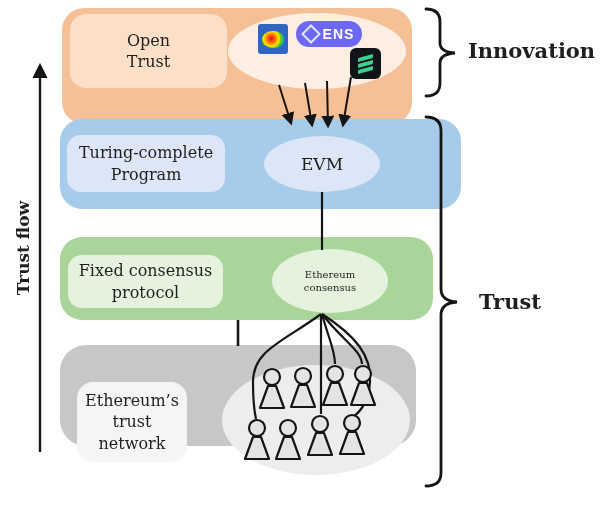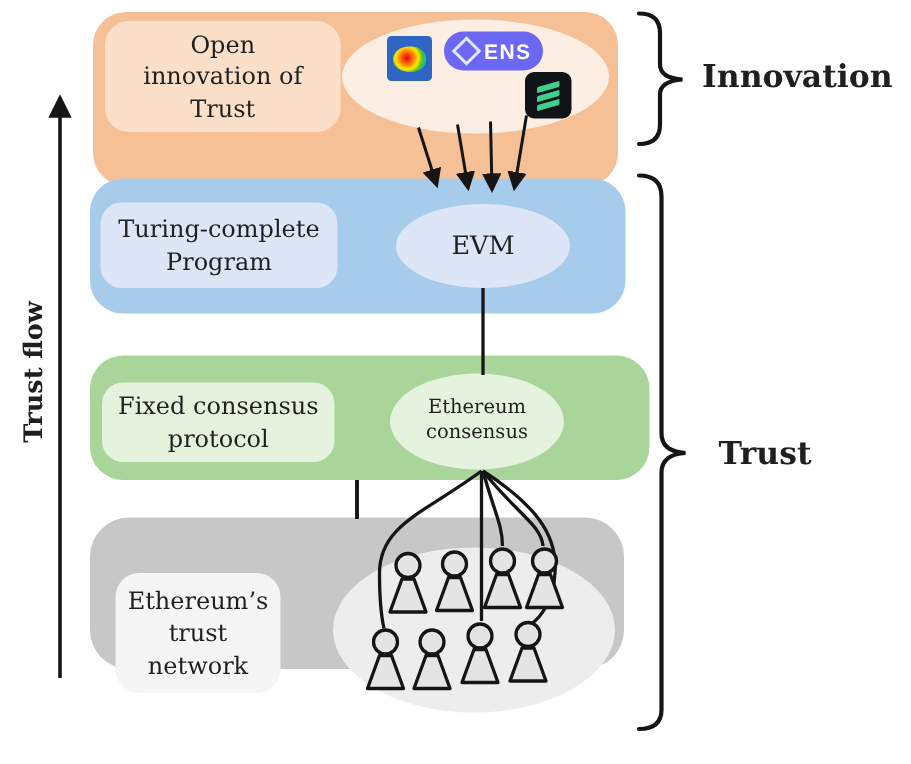--- a/index.html
+++ b/index.html
@@ -4,42 +4,42 @@
 <style>
   html,body { margin:0; padding:0; background:#ffffff; }
   .canvas {
     position:relative; width:607px; height:509px; overflow:hidden;
     background:#ffffff;
     font-family:"DejaVu Serif","Liberation Serif",serif;
     color:var(--text,#1f1f1f);
   }
   .band { position:absolute; border-radius:22px; }
   .band-dapps   { left:62px;  top:8px;   width:350px; height:116px;  background:var(--orange-band); }
-  .band-program { left:60px;  top:119px; width:357px; height:90px;  background:var(--blue-band); }
+  .band-program { left:60px;  top:119px; width:357px; height:90px;  background:var(--blue-band);padding-left:44px; }
   .band-consensus{ left:60px; top:237px; width:356px; height:83px;  background:var(--green-band);padding-left:17px; }
   .band-network { left:60px;  top:345px; width:356px; height:101px; background:var(--gray-band); border-radius:26px; }
 
   .inner-box {
     position:absolute; display:flex; flex-direction:column;
     align-items:center; justify-content:center;
     font-size:16px; line-height:1.32; text-align:center;
   }
   .box-dapps   { left:8px;  top:6px;  width:157px; height:74px; border-radius:16px; background:var(--orange-box); }
   .box-program { left:7px;  top:16px; width:158px; height:57px; border-radius:14px; background:var(--blue-inner); }
   .box-consensus{ left:8px; top:18px; width:155px; height:53px; border-radius:14px; background:var(--green-inner); }
   .box-network { left:17px; top:37px; width:110px; height:80px; border-radius:16px; background:var(--gray-box); }
 
   .ellipse {
     position:absolute; border-radius:50%;
     display:flex; flex-direction:column; align-items:center; justify-content:center;
     text-align:center;
   }
   .ellipse-logos    { left:166px; top:5px;  width:178px; height:76px; background:var(--orange-ellipse); }
   .ellipse-evm      { left:204px; top:17px; width:116px; height:56px; background:var(--blue-inner); font-size:17px; }
-  .ellipse-consensus{ left:200px; top:12px; width:116px; height:64px; background:var(--green-inner); font-size:13px; line-height:1.3; }
+  .ellipse-consensus{ left:212px; top:12px; width:116px; height:64px; background:var(--green-inner); font-size:10px; line-height:1.3; }
   .ellipse-network  { left:162px; top:20px; width:188px; height:110px; background:var(--gray-ellipse); }
 
   .ln-row { display:block; }
 
   
   .brain-logo { position:absolute; left:30px; top:11px; width:30px; height:30px; border-radius:3px;
     background:var(--brain-bg); display:flex; align-items:center; justify-content:center; }
   .brain-blob { width:22px; height:17px; border-radius:60% 55% 55% 60%;
     background:radial-gradient(circle at 42% 45%, #e4002b 0%, #ff7a00 28%, #ffe600 48%, #4cc417 66%, #00b7ff 84%, #1243c9 100%); }
   .ens-logo { position:absolute; left:68px; top:8px; width:66px; height:26px; border-radius:13px;
@@ -72,21 +72,20 @@
 </head>
 <body>
 
 <div class="canvas">
 
   <div class="trust-flow-label">Trust flow</div>
 
   <div class="band band-dapps">
     <div class="inner-box box-dapps">
       <span class="ln-row">Open</span>
-      <span class="ln-row">innovation of</span>
       <span class="ln-row">Trust</span>
     </div>
     <div class="ellipse ellipse-logos">
       <div class="brain-logo">
         <div class="brain-blob"></div>
       </div>
       <div class="ens-logo">
         <span class="ens-diamond"></span>
         <span class="ens-text">ENS</span>
       </div>

